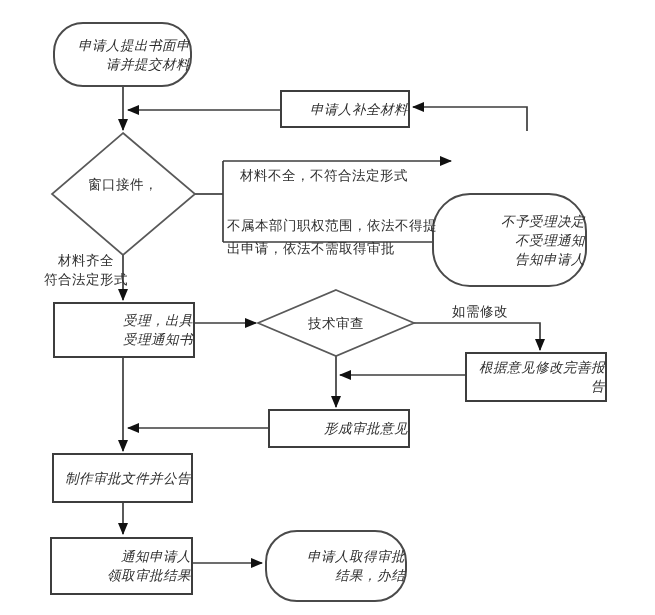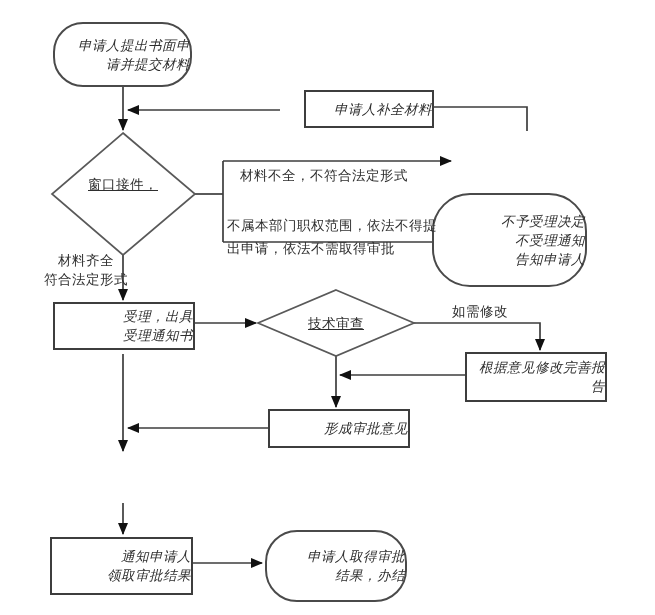--- a/index.html
+++ b/index.html
@@ -12,21 +12,20 @@
   .node {
     position:absolute; box-sizing:border-box; background:#ffffff;
     border:2px solid #3d3d3d; display:flex; flex-direction:column;
     justify-content:center; align-items:flex-end; text-align:center;
     font-size:13.5px; line-height:19px; letter-spacing:0.5px;font-style:italic;
   }
   .stadium { border-color:#4a4a4a; }
   .dtext {
     position:absolute; text-align:center; font-size:13.5px; line-height:19px;
     letter-spacing:0.5px;
-    text-decoration:underline;
   }
   .flabel {
     position:absolute; font-size:13.5px; line-height:23px; letter-spacing:0.5px;
     white-space:nowrap;
   }
   .flabel.center { text-align:center; line-height:19px; }
   .ln { white-space:nowrap; }
 </style>
 </head>
 <body>
@@ -75,53 +74,56 @@
 
     <polygon points="123,133 195,194 123,255 52,194" fill="#ffffff" stroke="#595959" stroke-width="1.7"></polygon>
     <polygon points="336,290 414,323 336,356 258,323" fill="#ffffff" stroke="#595959" stroke-width="1.7"></polygon>
   </svg>
 
   <div class="node stadium" style="left:53px; top:22px; width:139px; height:65px; border-radius:30px;">
     <div class="ln">申请人提出书面申</div>
     <div class="ln">请并提交材料</div>
   </div>
 
-  <div class="node" style="left:280px; top:90px; width:130px; height:38px;margin-left:24px;">
+  <div class="node" style="left:280px; top:90px; width:130px; height:38px;">
     <div class="ln">申请人补全材料</div>
   </div>
 
   <div class="dtext" style="left:63px; top:175px; width:120px;">
     <div class="ln">窗口接件，</div>
   </div>
 
 
   <div class="node stadium" style="left:432px; top:193px; width:155px; height:94px; border-radius:38px;">
     <div class="ln">不予受理决定</div>
     <div class="ln">不受理通知</div>
     <div class="ln">告知申请人</div>
   </div>
 
-  <div class="node" style="left:53px; top:302px; width:142px; height:48px;">
+  <div class="node" style="left:53px; top:302px; width:142px; height:56px;">
     <div class="ln">受理，出具</div>
     <div class="ln">受理通知书</div>
   </div>
 
   <div class="dtext" style="left:276px; top:314px; width:120px;">
     <div class="ln">技术审查</div>
   </div>
 
   <div class="node" style="left:465px; top:352px; width:142px; height:50px;">
     <div class="ln">根据意见修改完善报</div>
     <div class="ln">告</div>
   </div>
 
   <div class="node" style="left:268px; top:409px; width:142px; height:39px;">
     <div class="ln">形成审批意见</div>
   </div>
 
+  <div class="node" style="left:52px; top:453px; width:141px; height:50px;">
+    <div class="ln">制作审批文件并公告</div>
+  </div>
 
   <div class="node" style="left:50px; top:537px; width:143px; height:58px;">
     <div class="ln">通知申请人</div>
     <div class="ln">领取审批结果</div>
   </div>
 
   <div class="node stadium" style="left:265px; top:530px; width:142px; height:72px; border-radius:32px;">
     <div class="ln">申请人取得审批</div>
     <div class="ln">结果，办结</div>
   </div>

